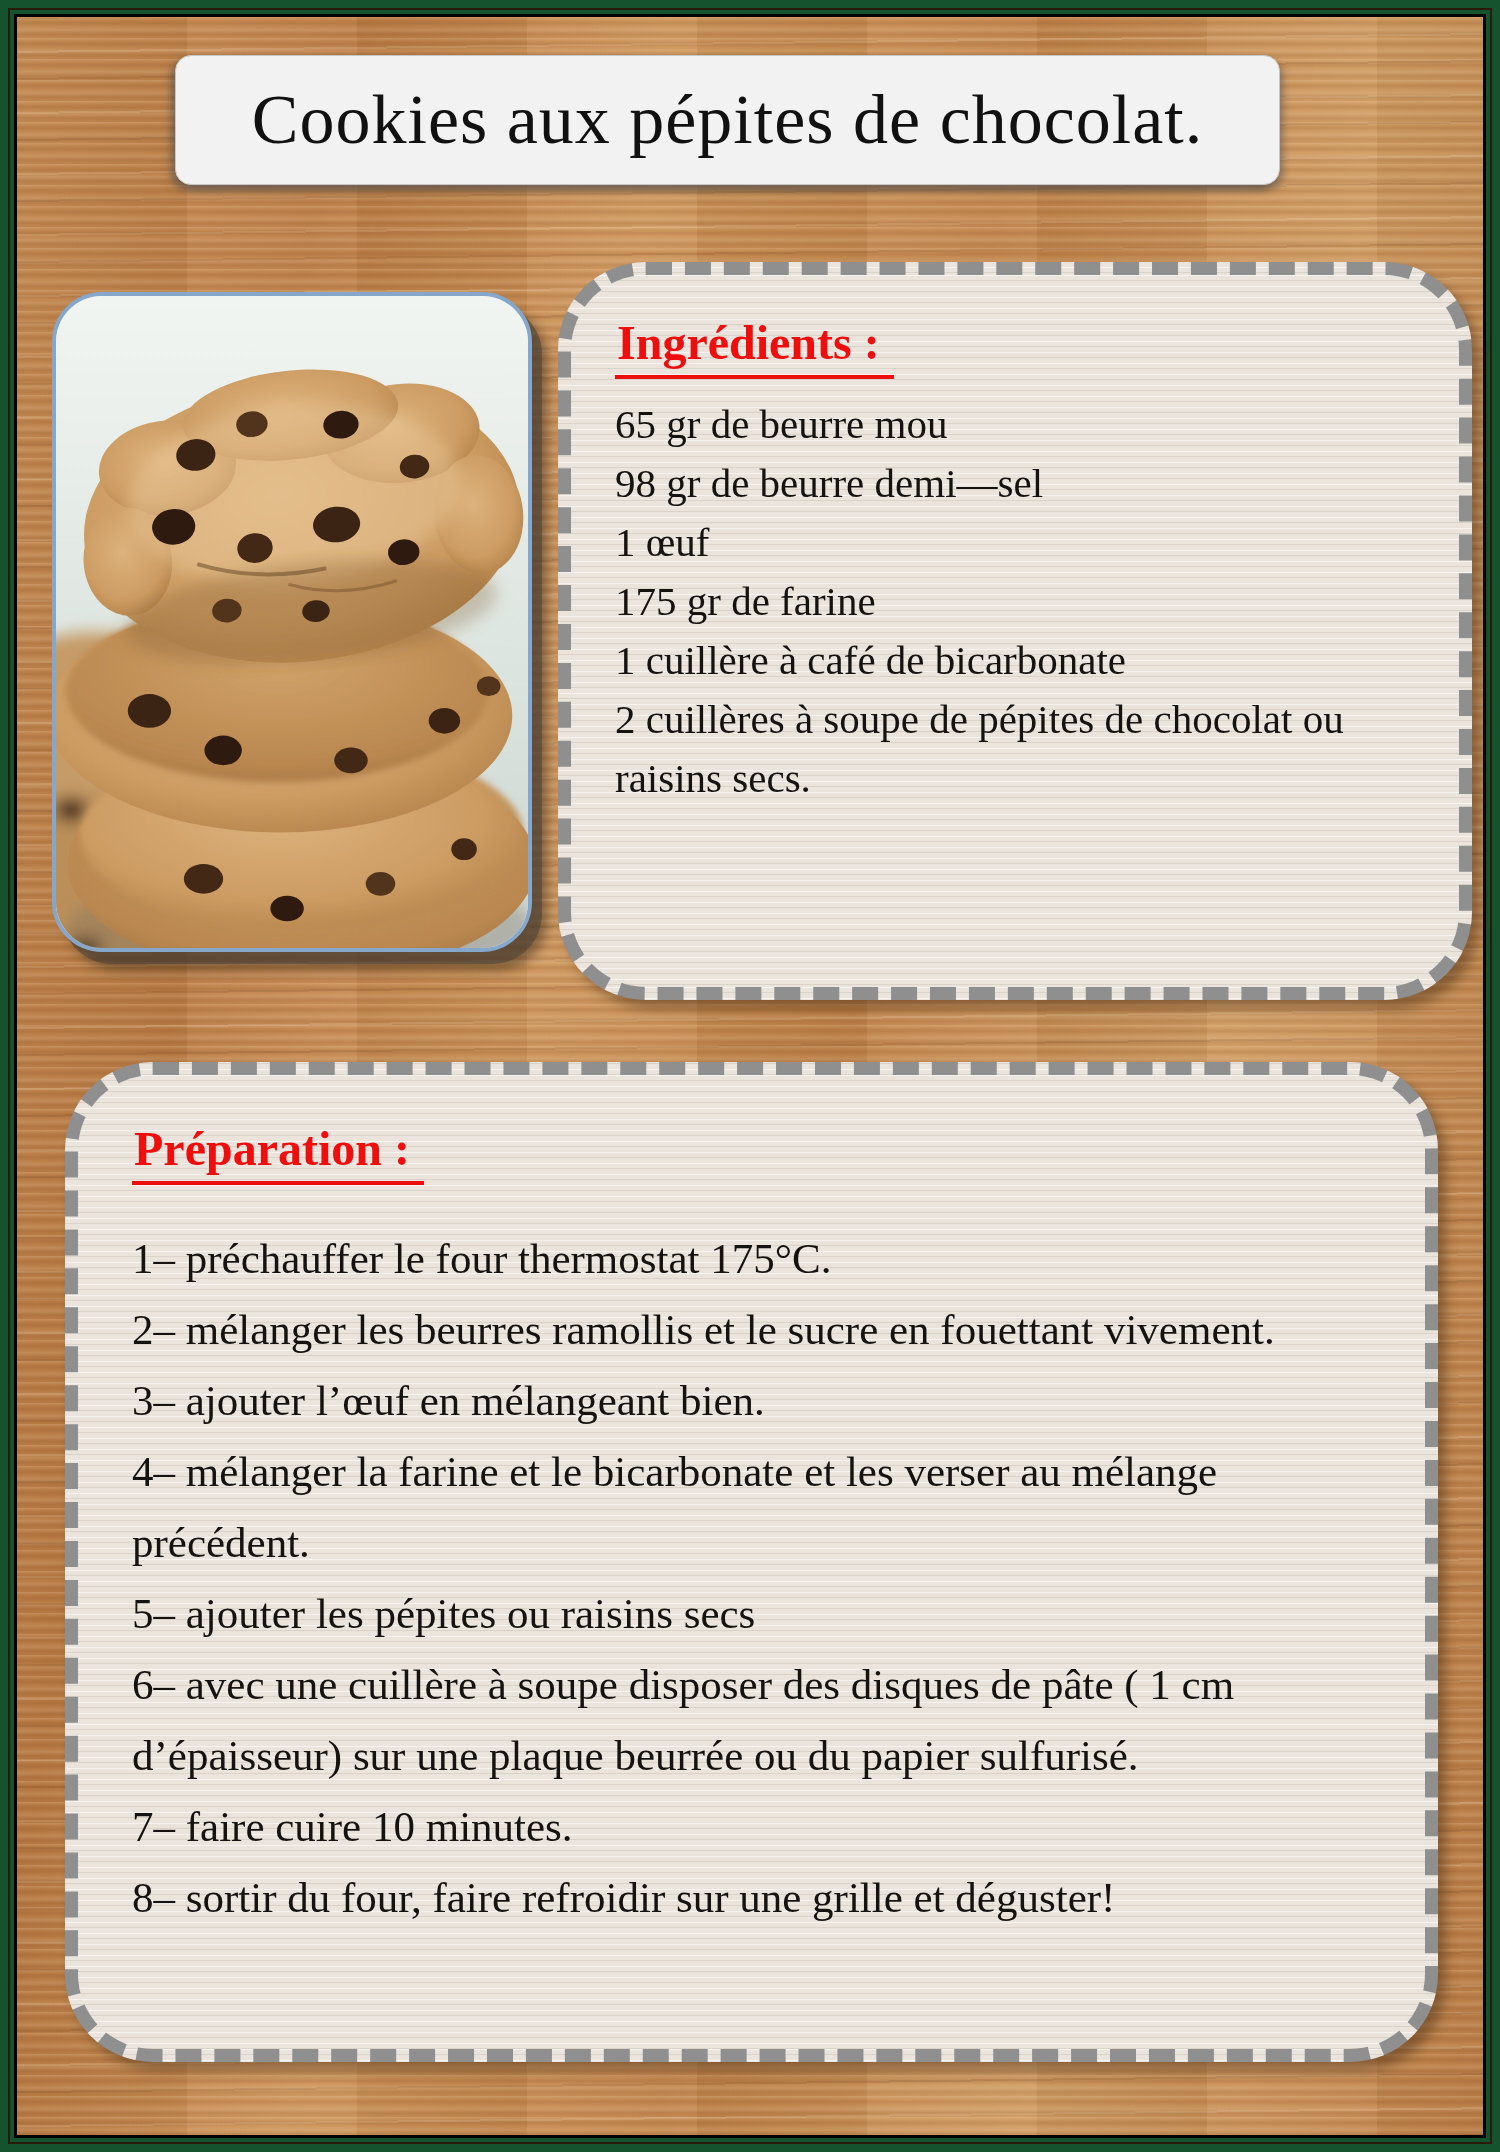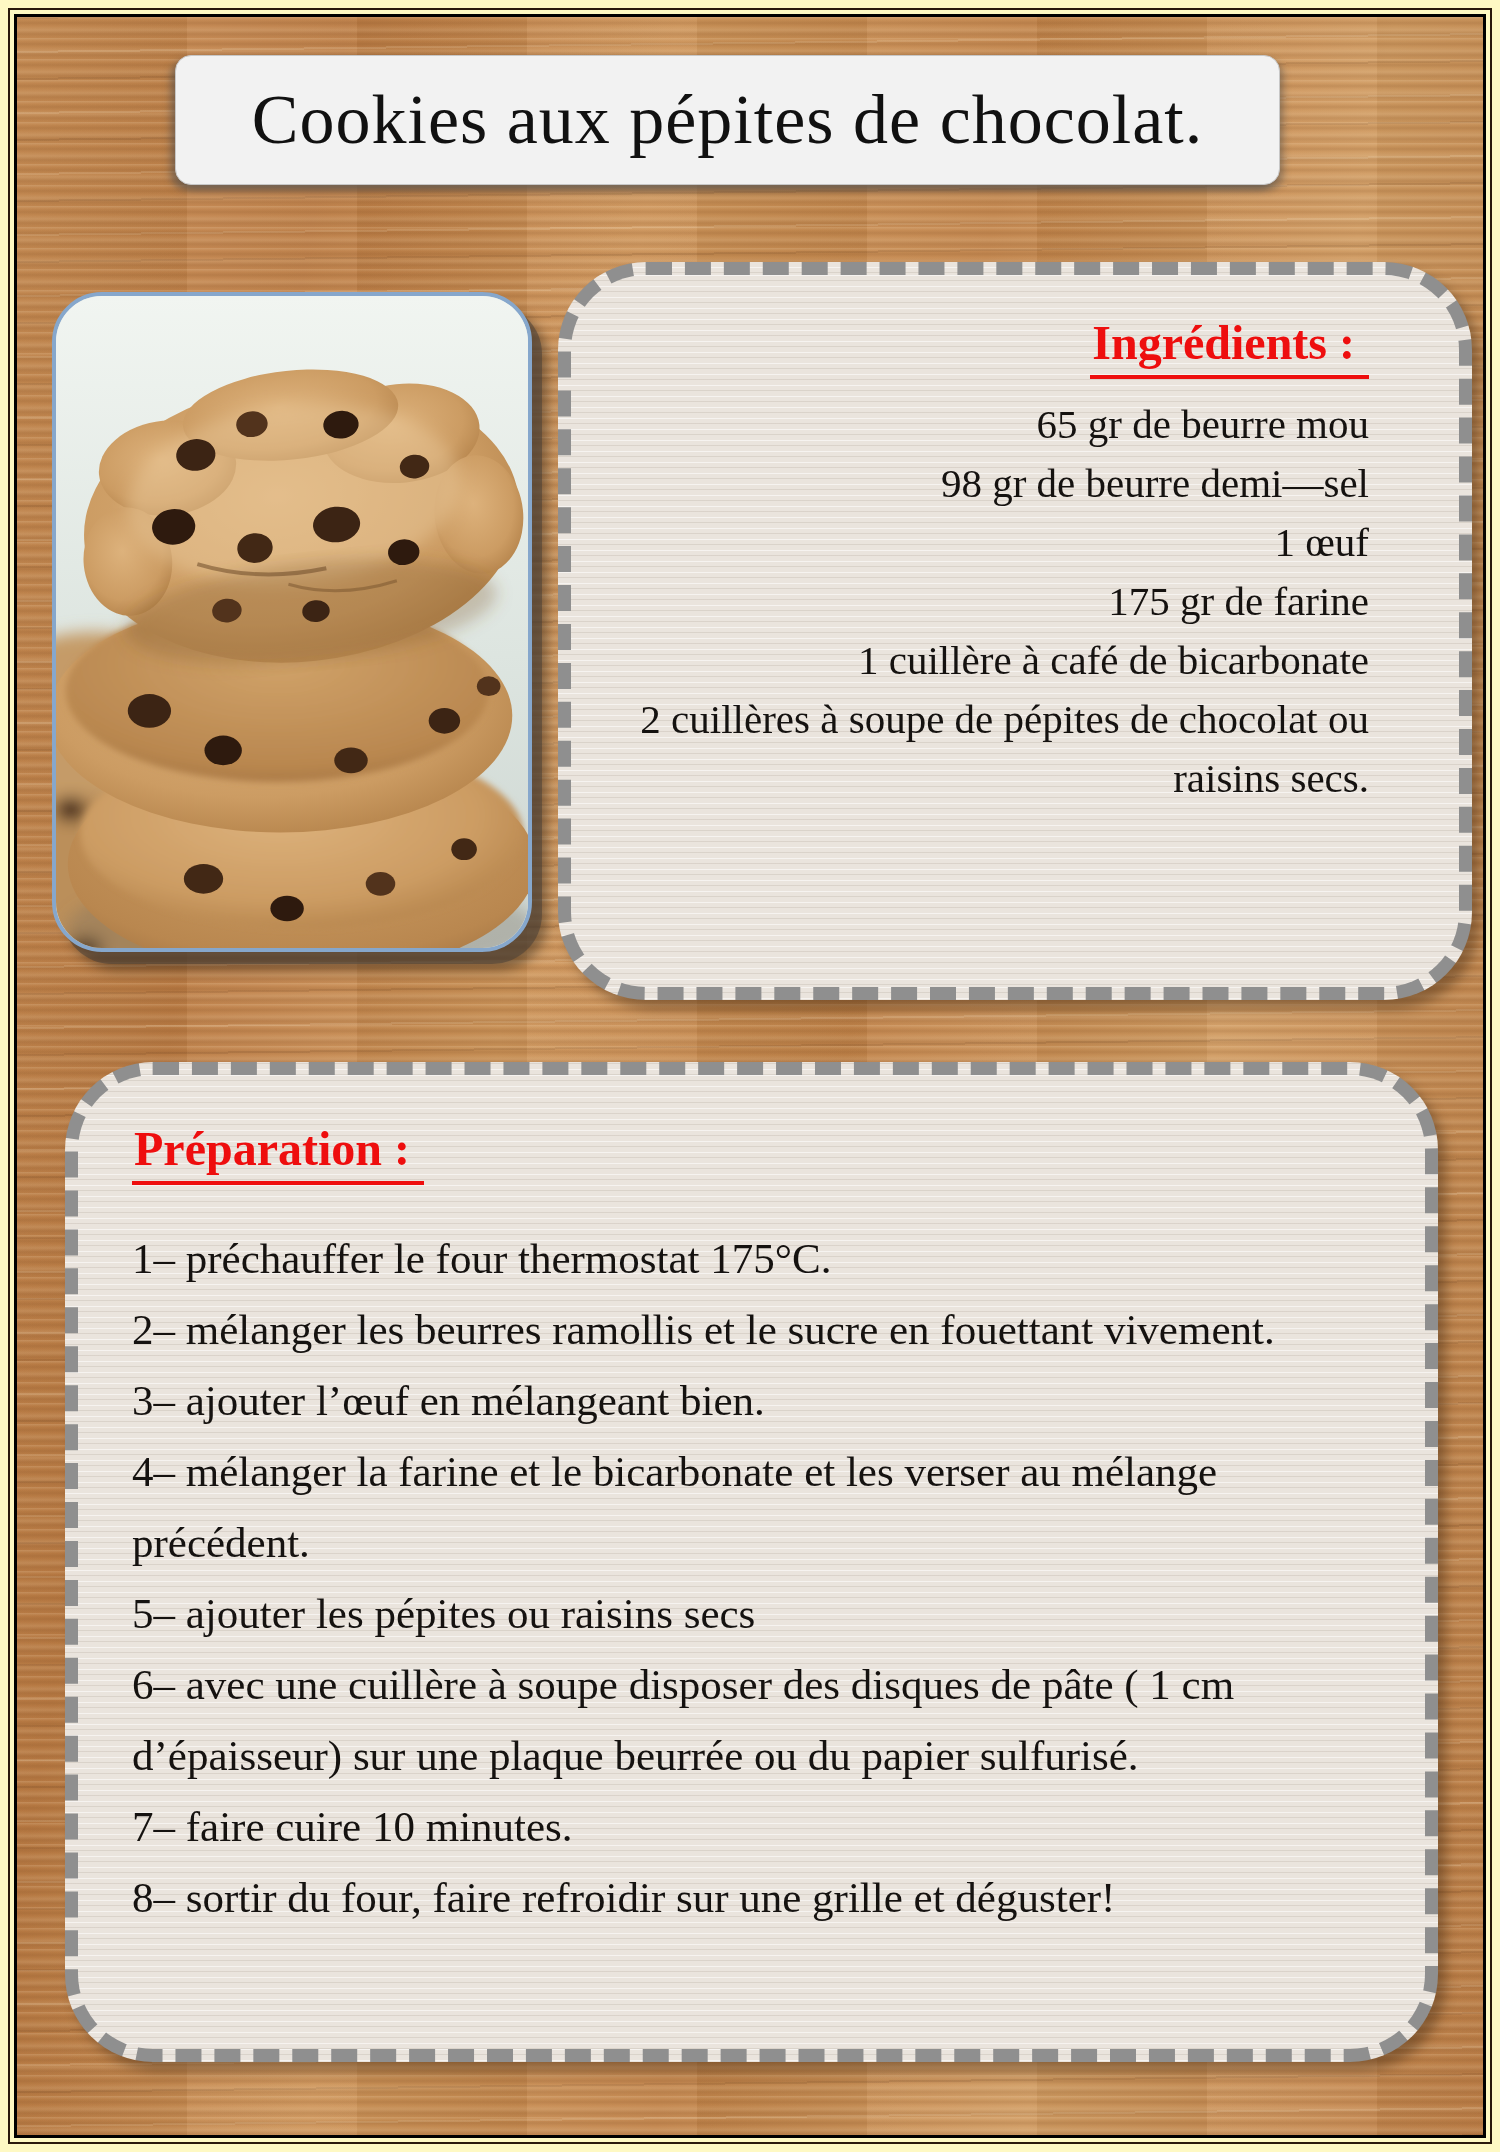--- a/index.html
+++ b/index.html
@@ -6,21 +6,21 @@
     --accent:#ee0e0e;
     --paper:#eae4dd;
     --dash:#8f8f8f;
     --photo-blue:#86a7cc;
     --wood:#c78c52;
   }
   *{margin:0;padding:0;box-sizing:border-box;}
   html,body{width:1500px;height:2152px;}
   body{font-family:"Liberation Serif", serif; background:#0a0502;}
 
-  #stage{position:relative;width:1500px;height:2152px;background:#fef9c3;overflow:hidden;}
+  #stage{position:relative;width:1500px;height:2152px;background:#14532d;overflow:hidden;}
 
   .frame-line{position:absolute;inset:8px;border:2px solid #2a1a0c;pointer-events:none;}
 
   .wood{
     position:absolute;inset:14px;border:3px solid #000;
     background-color:var(--wood);
     background-image:
       repeating-linear-gradient(180deg,
         rgba(255,236,206,0.18) 0px, rgba(255,236,206,0) 3px,
         rgba(122,72,30,0.16) 6px, rgba(122,72,30,0) 9px,
@@ -54,21 +54,21 @@
 
   .card{
     position:absolute;border:13px dashed var(--dash);border-radius:88px;
     background-color:var(--paper);
     background-image:repeating-linear-gradient(180deg,
       rgba(255,255,255,0.55) 0 1px, rgba(0,0,0,0) 1px 5px,
       rgba(183,172,160,0.30) 5px 6px, rgba(0,0,0,0) 6px 11px);
     box-shadow:8px 9px 12px rgba(70,45,20,0.45);
     color:#151210;
   }
-  .card-ingredients{left:558px;top:262px;width:914px;height:738px;padding:42px 90px 0 44px;text-align:right;}
+  .card-ingredients{left:558px;top:262px;width:914px;height:738px;padding:42px 90px 0 44px;}
   .card-preparation{left:65px;top:1062px;width:1373px;height:1000px;padding:48px 25px 0 54px;}
 
   .red-heading{
     display:inline-block;color:var(--accent);font-weight:bold;font-size:48px;
     border-bottom:4px solid var(--accent);padding:0 14px 5px 2px;line-height:1.1;
   }
 
   .ing-list{margin-top:16px;font-size:41px;line-height:59px;}
   .ing-list > div{white-space:pre-wrap;}
 

